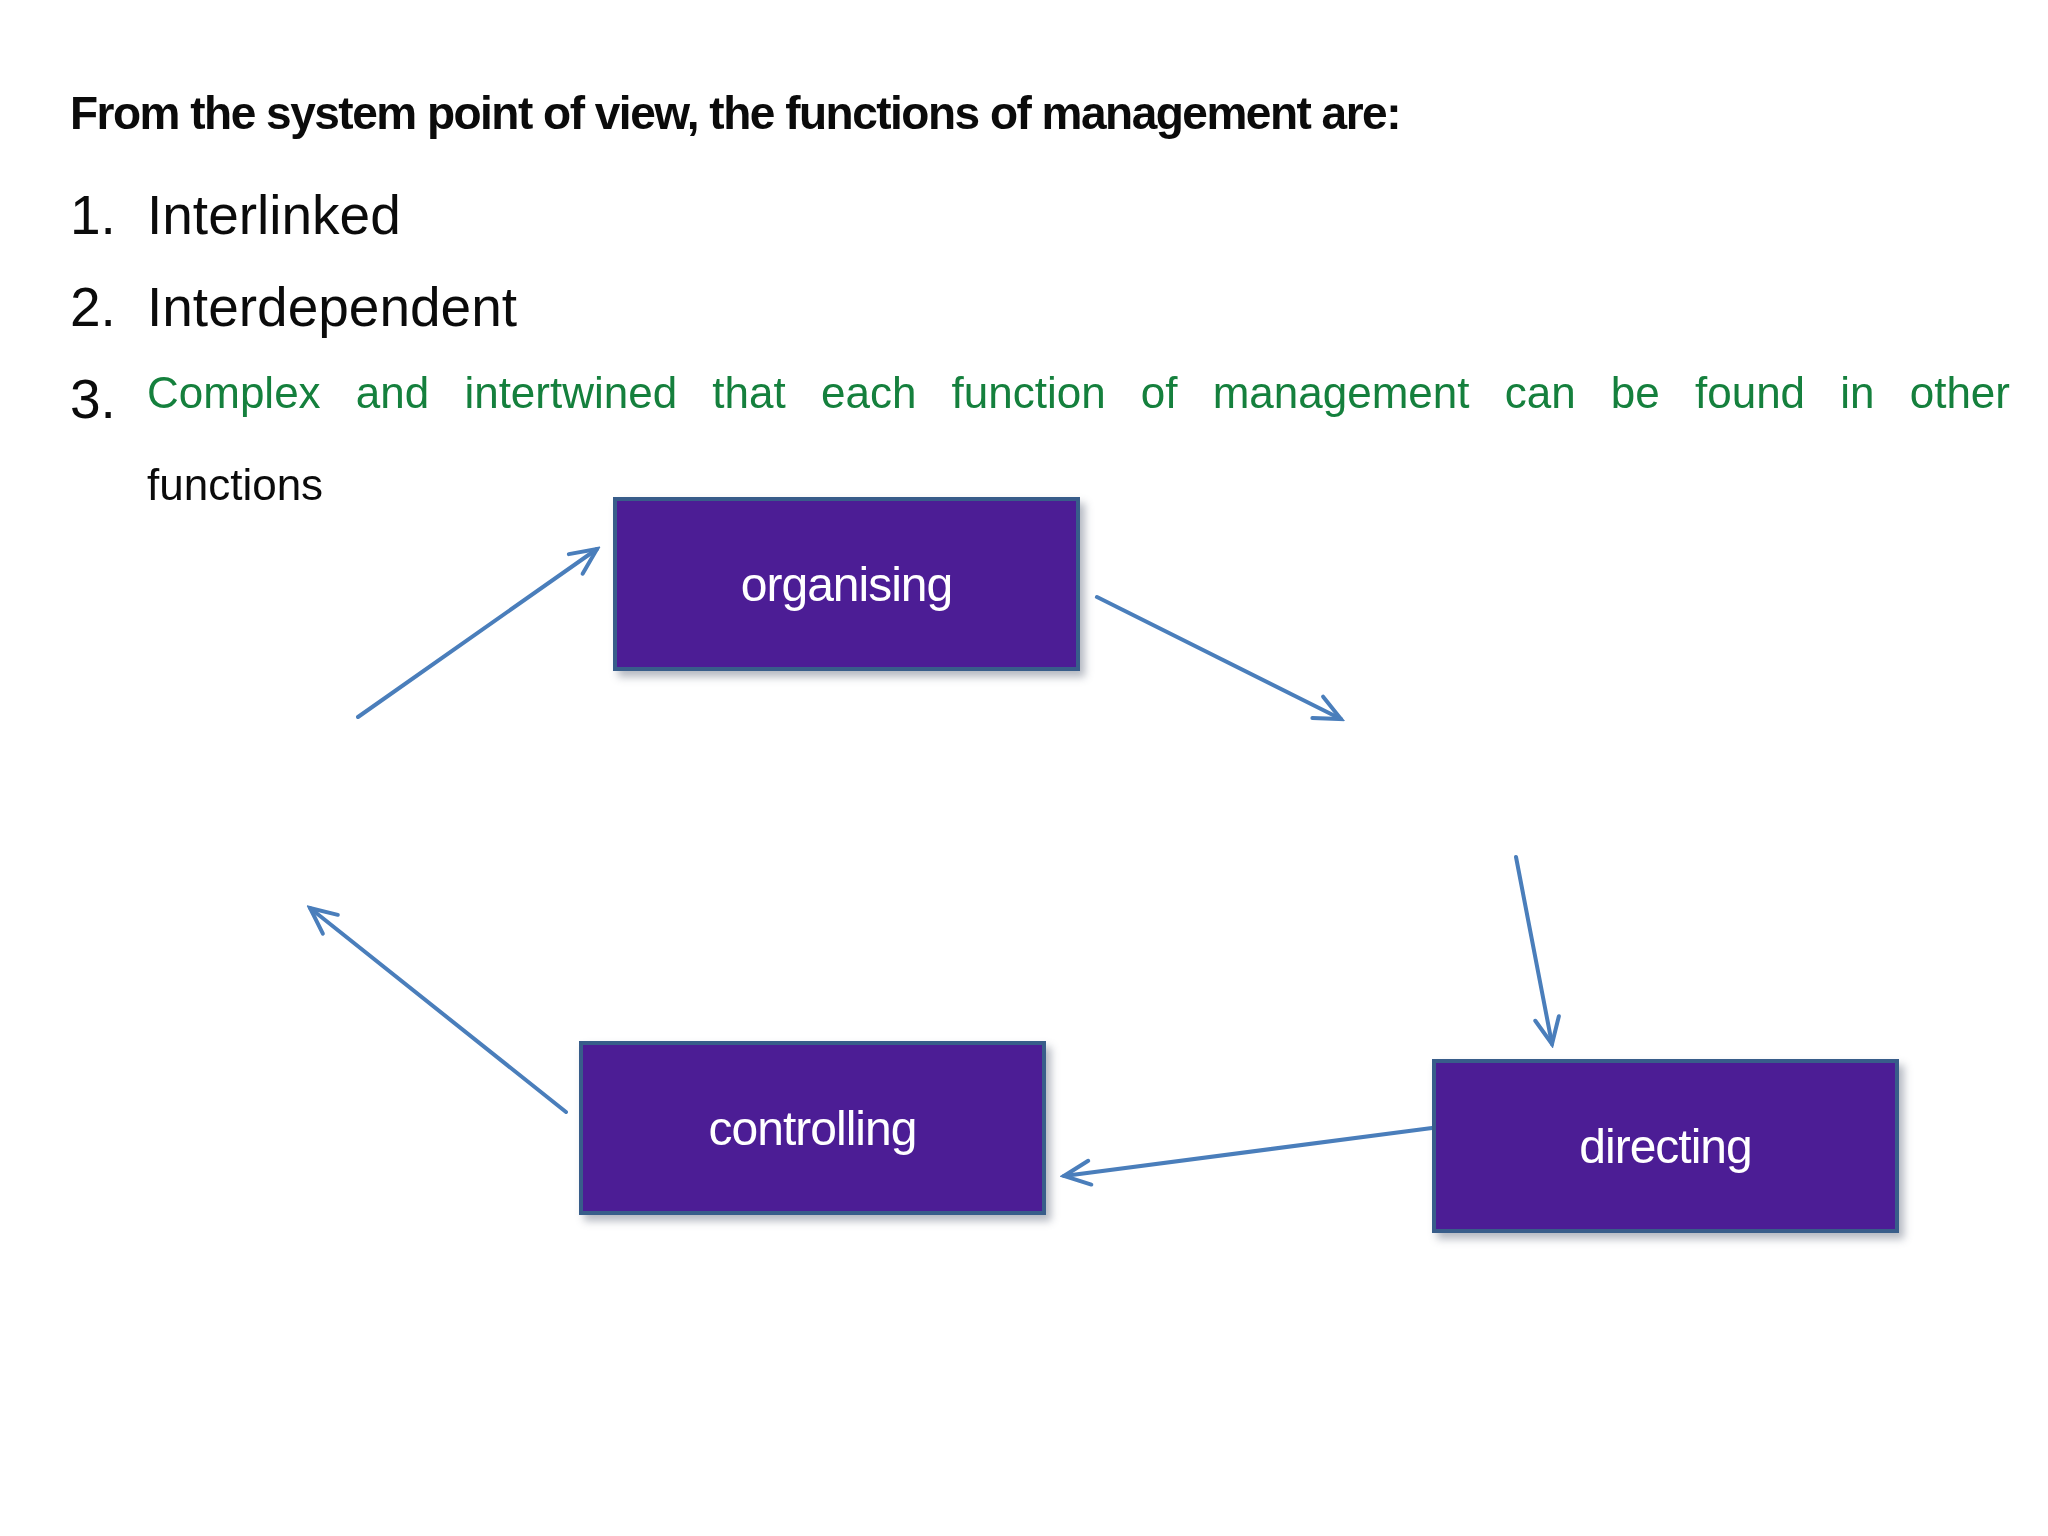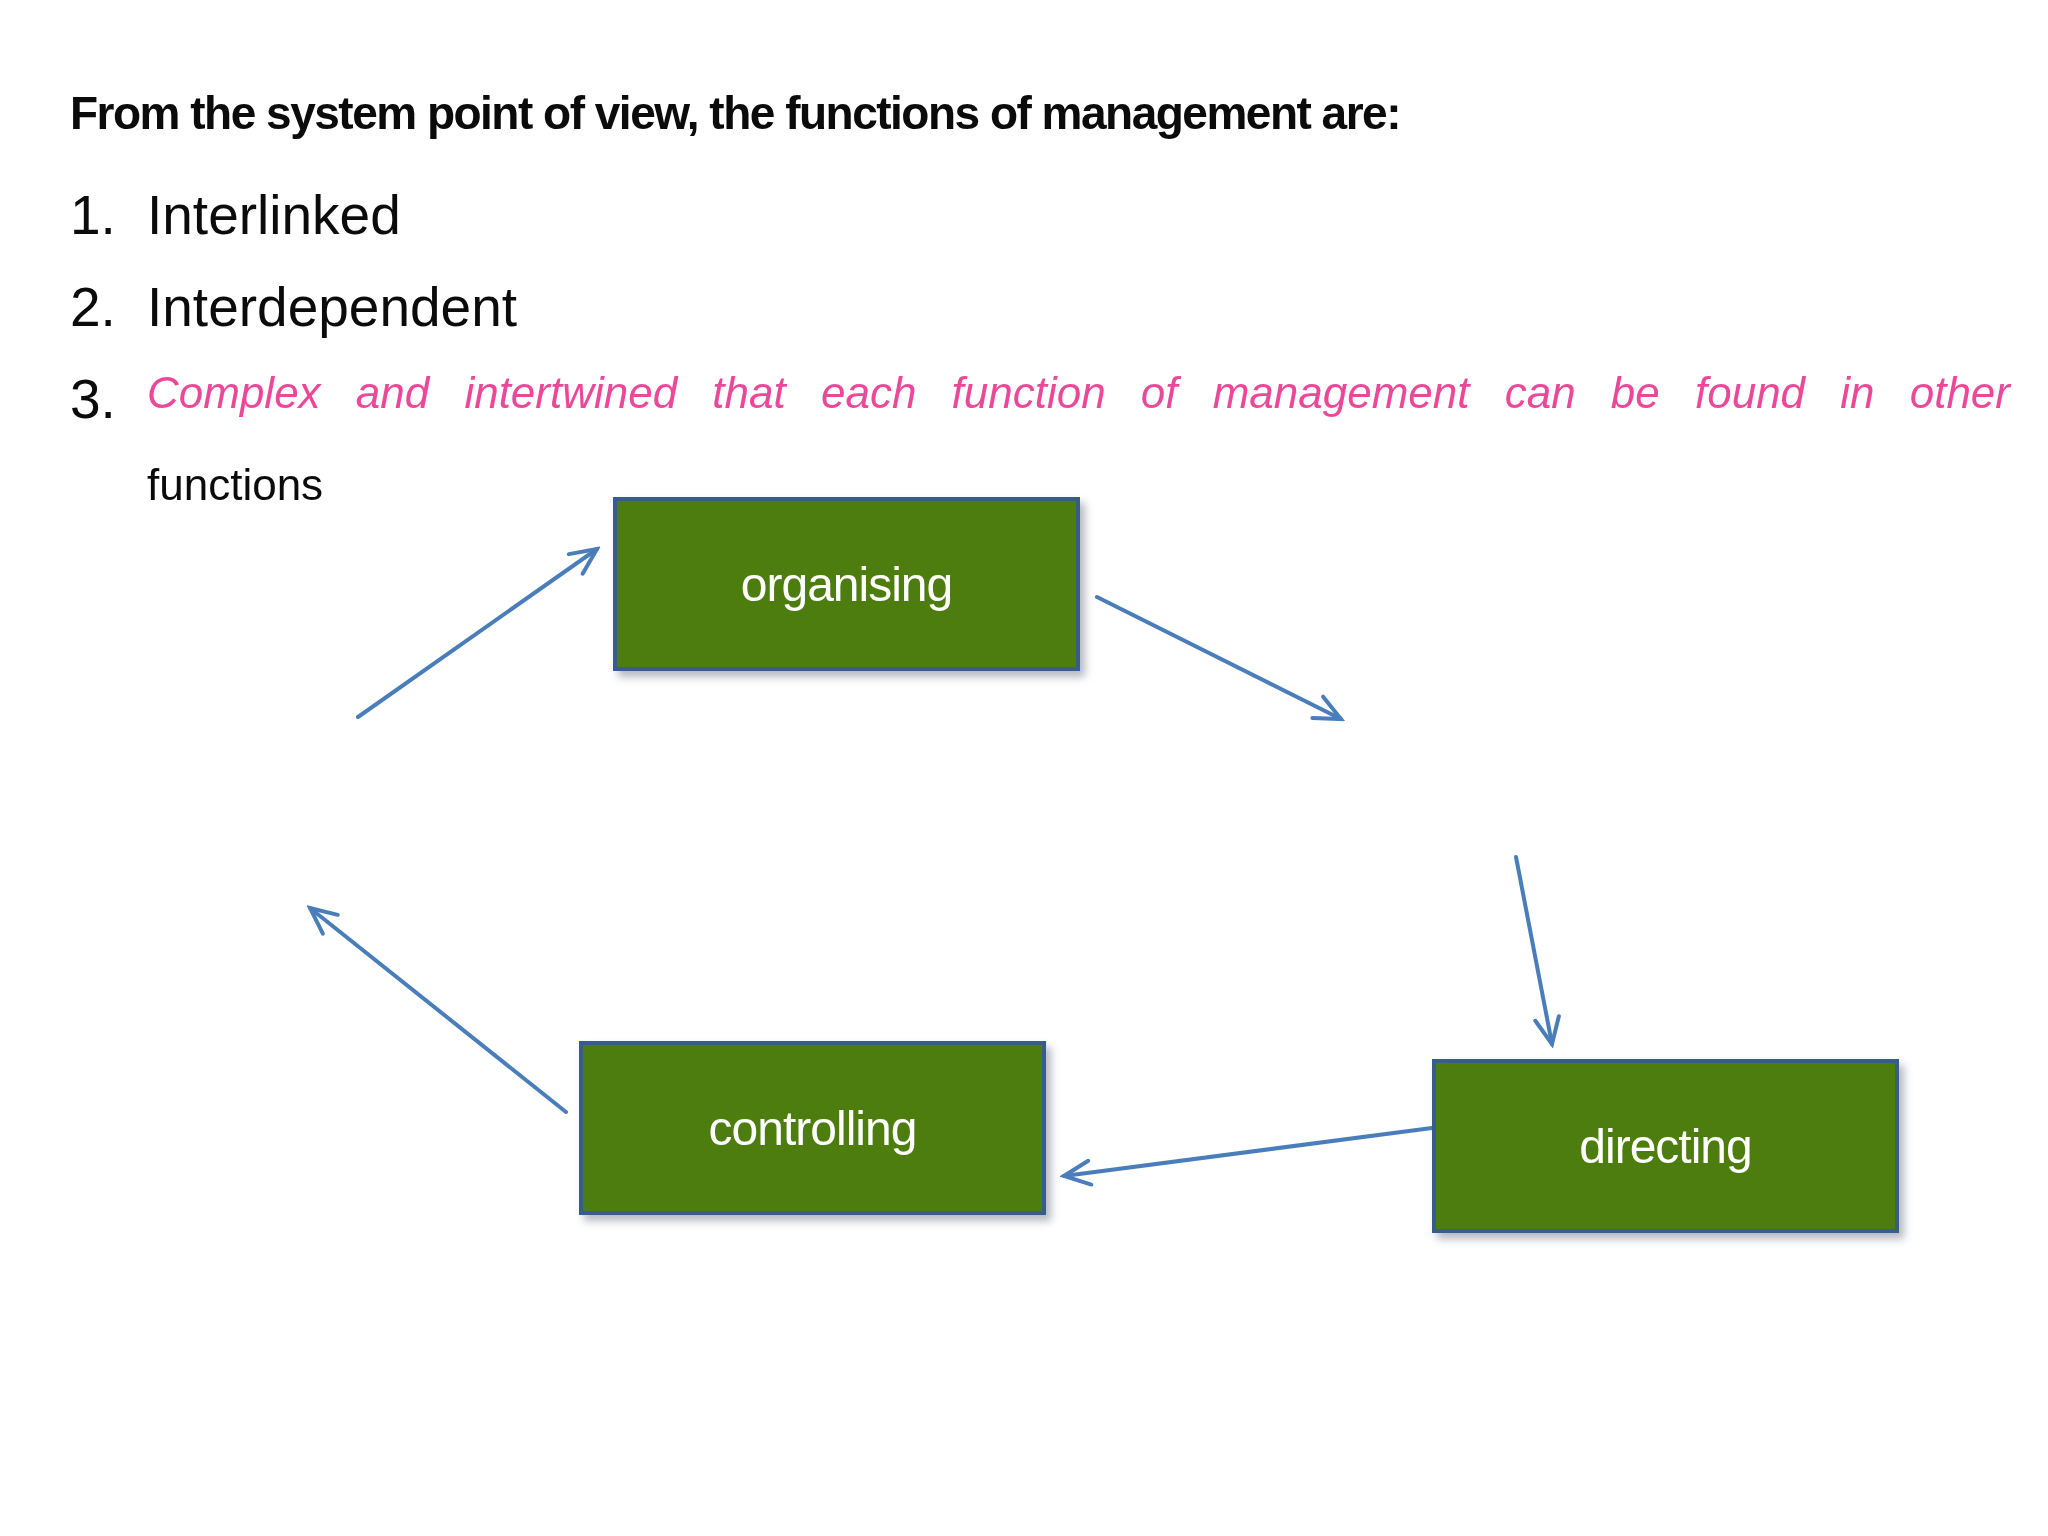--- a/index.html
+++ b/index.html
@@ -45,24 +45,23 @@
   .li-1 { top: 184px; }
   .li-2 { top: 276px; }
   .li-3 { top: 368px; }
   .li-3-text {
     position: absolute;
     left: 147px;
     top: 368px;
     width: 1863px;
     font-size: 44px;
     line-height: 1.15;
-    color: #ec4899;
+    color: #15803d;
     text-align: justify;
     text-align-last: justify;
-    font-style: italic;
   }
   .li-3-cont {
     position: absolute;
     left: 147px;
     top: 460px;
     font-size: 44px;
     line-height: 1.15;
     color: #0b0b0b;
   }
   .diagram {
@@ -76,21 +75,21 @@
     position: absolute;
     left: 0;
     top: 0;
     pointer-events: none;
   }
   .node {
     position: absolute;
     width: 467px;
     height: 174px;
     box-sizing: border-box;
-    background: #4d7c0f;
+    background: #4c1d95;
     border: 4px solid #385D8A;
     box-shadow: 5px 6px 8px rgba(90, 100, 120, 0.45);
     display: flex;
     align-items: center;
     justify-content: center;
   }
   .node-label {
     color: #ffffff;
     font-size: 48px;
     letter-spacing: -1px;

